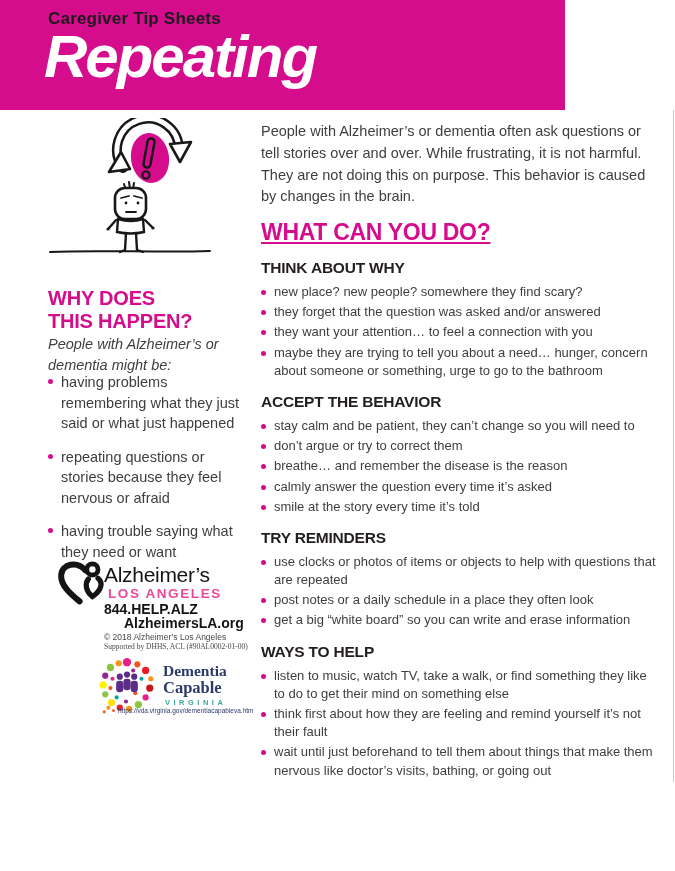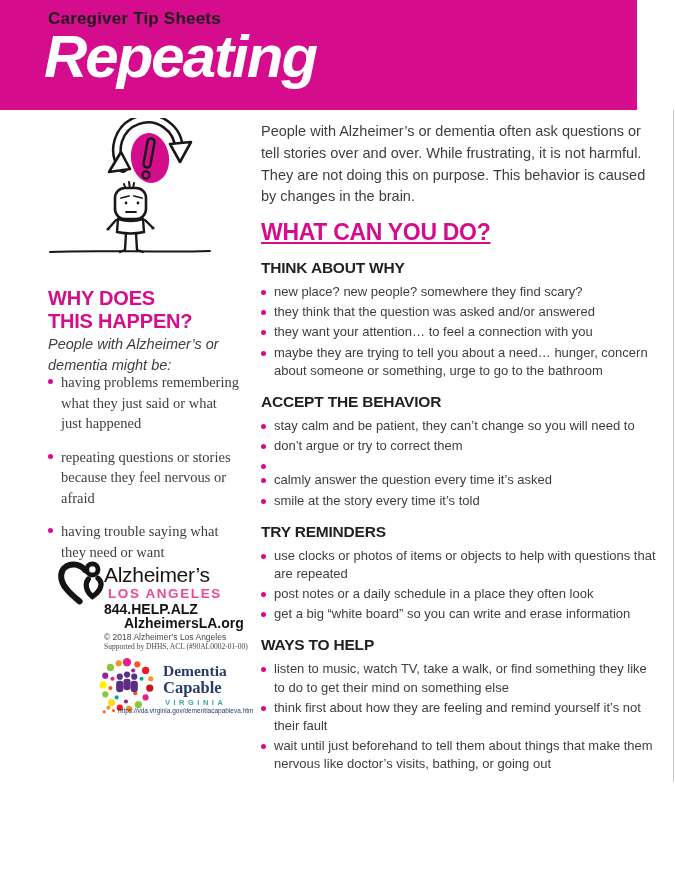--- a/index.html
+++ b/index.html
@@ -7,31 +7,31 @@
     --ink:#221e1f;
     --body:#3f3e3e;
     --navy:#2b3a6b;
     --teal:#3ba7a0;
   }
   *{margin:0;padding:0;box-sizing:border-box;}
   html,body{width:675px;background:#fff;}
   body{font-family:"Liberation Sans", sans-serif; color:var(--body); position:relative; height:871px; overflow:hidden;}
 
   
-  .header{position:absolute;left:0;top:0;width:637px;height:110px;background:var(--magenta);}
+  .header{position:absolute;left:0;top:0;width:565px;height:110px;background:var(--magenta);}
   .eyebrow{position:absolute;left:48px;top:9px;font-size:17px;font-weight:700;color:#1d1a1b;letter-spacing:.2px;}
   .page-title{position:absolute;left:44px;top:22px;font-size:60px;font-weight:800;font-style:italic;color:#ffffff;letter-spacing:-2px;}
 
   .page-edge{position:absolute;right:1px;top:110px;width:1px;height:672px;background:#c9c9c9;}
 
   
   .illus{position:absolute;left:38px;top:118px;}
   .why-heading{position:absolute;left:48px;top:287px;font-size:20px;line-height:1.13;font-weight:800;color:var(--magenta);letter-spacing:-.2px;}
   .why-lead{position:absolute;left:48px;top:334px;width:185px;font-size:14.5px;line-height:1.42;font-style:italic;color:var(--body);}
-  .why-list{position:absolute;left:48px;top:372px;width:192px;list-style:none;font-family:Liberation Serif, serif;}
+  .why-list{position:absolute;left:48px;top:372px;width:192px;list-style:none;}
   .why-list li{display:flex;margin-bottom:13px;font-size:14.5px;line-height:1.42;}
 
   .dot{width:5px;height:5px;border-radius:50%;background:var(--magenta);margin:7px 8px 0 0;flex:none;}
 
   .alz-logo{position:absolute;left:58px;top:558px;}
   .alz-name{position:absolute;left:104px;top:563px;font-size:21px;color:#161314;letter-spacing:-.3px;}
   .alz-loc{position:absolute;left:108px;top:586px;font-size:13.5px;font-weight:700;color:#ec4899;letter-spacing:1.6px;}
   .alz-phone{position:absolute;left:104px;top:601px;font-size:14px;font-weight:800;color:#161314;}
   .alz-site{position:absolute;left:104px;top:615px;font-size:14px;font-weight:800;color:#161314;text-decoration:none;margin-left:20px;}
   .alz-copy{position:absolute;left:104px;top:632px;font-size:8.5px;color:#4a4647;}
@@ -180,21 +180,21 @@
     <h3>THINK ABOUT WHY</h3>
     <ul>
 
         <li>
           <span class="dot"></span>
           <span>new place? new people? somewhere they find scary?</span>
         </li>
 
         <li>
           <span class="dot"></span>
-          <span>they think that the question was asked and/or answered</span>
+          <span>they forget that the question was asked and/or answered</span>
         </li>
 
         <li>
           <span class="dot"></span>
           <span>they want your attention… to feel a connection with you</span>
         </li>
 
         <li>
           <span class="dot"></span>
           <span>maybe they are trying to tell you about a need… hunger, concern about someone or something, urge to go to the bathroom</span>
@@ -211,20 +211,21 @@
           <span>stay calm and be patient, they can’t change so you will need to</span>
         </li>
 
         <li>
           <span class="dot"></span>
           <span>don’t argue or try to correct them</span>
         </li>
 
         <li>
           <span class="dot"></span>
+          <span>breathe… and remember the disease is the reason</span>
         </li>
 
         <li>
           <span class="dot"></span>
           <span>calmly answer the question every time it’s asked</span>
         </li>
 
         <li>
           <span class="dot"></span>
           <span>smile at the story every time it’s told</span>

